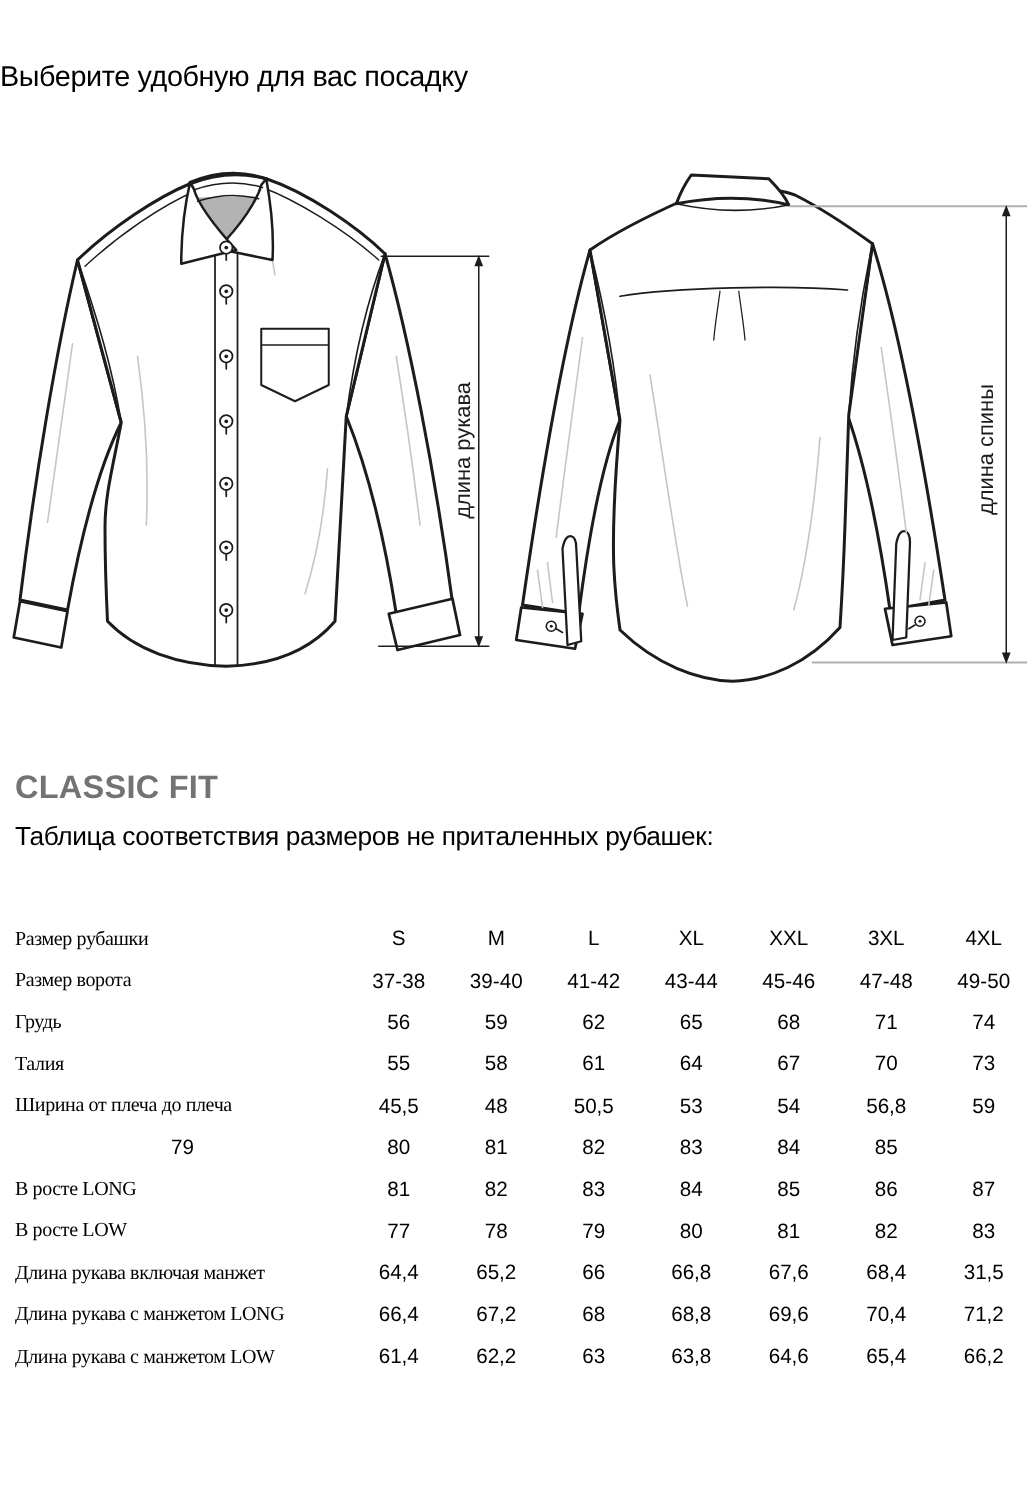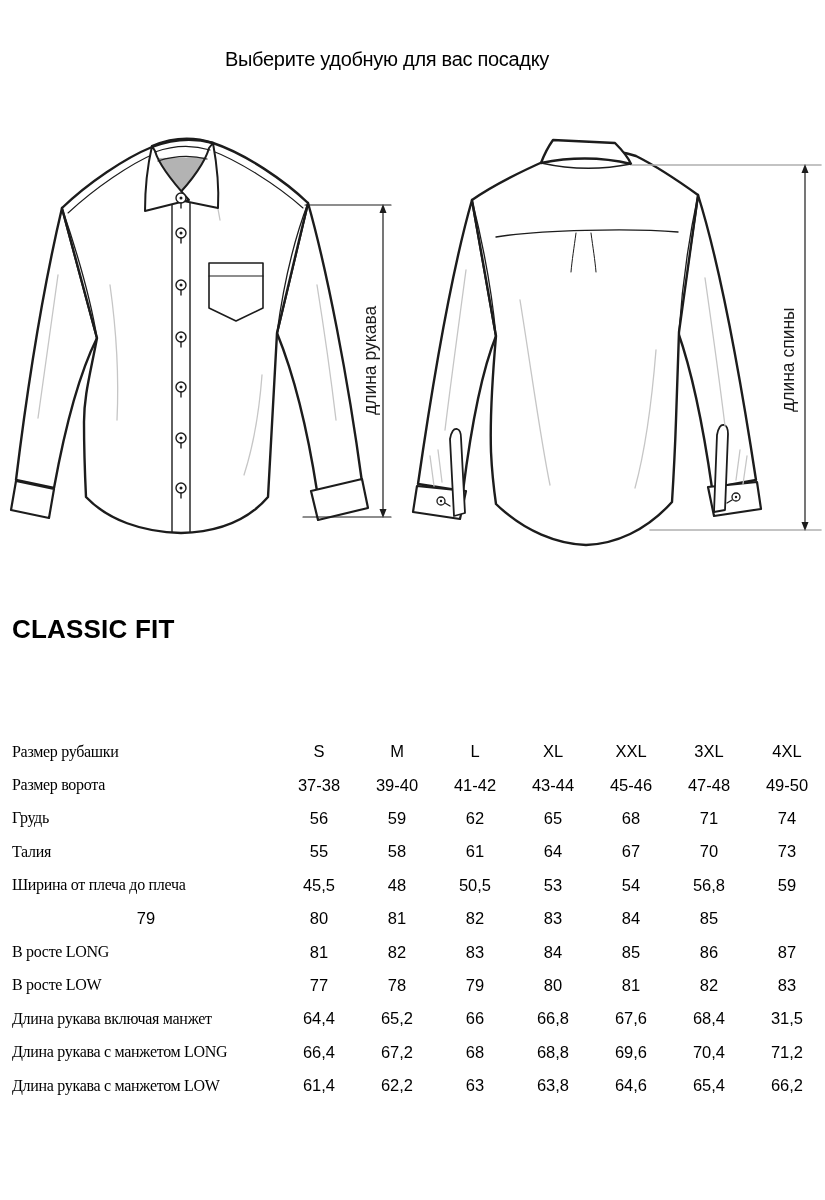--- a/index.html
+++ b/index.html
@@ -1,27 +1,27 @@
 <!DOCTYPE html>
 <html><head>
 <meta charset="utf-8">
 <style>
   html,body{margin:0;padding:0;background:#fff;}
   body{font-family:"Liberation Sans","DejaVu Sans",sans-serif;color:#000;}
   .page{position:relative;width:825px;height:1200px;background:#fff;overflow:hidden;}
 
-  .title{position:absolute;top:48px;left:0;width:774px;text-align:center;
-         font-size:20px;font-weight:400;letter-spacing:-0.3px;color:#000;}
+  .title{position:absolute;top:48px;left:0;width:774px;text-align:left;
+         font-size:23px;font-weight:400;letter-spacing:-0.3px;color:#000;}
 
   .front-svg{position:absolute;left:0;top:120px;width:400px;height:460px;}
   .back-svg{position:absolute;left:400px;top:120px;width:425px;height:460px;}
   svg text{font-family:"Liberation Sans","DejaVu Sans",sans-serif;}
 
   .section-heading{position:absolute;left:12px;top:614px;font-size:26px;font-weight:700;
-                   letter-spacing:0.2px;color:#000000;}
+                   letter-spacing:0.2px;color:#737373;}
   .section-subtitle{position:absolute;left:12px;top:658px;font-size:21px;font-weight:400;
                     letter-spacing:-0.3px;color:#000;}
 
   .size-table{position:absolute;left:12px;top:735px;width:806px;}
   .trow{display:grid;grid-template-columns:268px repeat(7,78px);height:33.4px;align-items:center;}
   .tlabel{font-size:16px;letter-spacing:-0.3px;white-space:nowrap;overflow:visible;text-align:left;font-family:Liberation Serif, serif;}
   .tcell{font-size:16.5px;text-align:center;white-space:nowrap;}
 </style>
 </head>
 <body>
@@ -174,20 +174,21 @@
         <line x1="250" y1="410" x2="421" y2="410" stroke="#b0b0b0" stroke-width="1.6"></line>
         <line x1="405" y1="48" x2="405" y2="407" stroke-width="1.2"></line>
         <path d="M405,44 L401.5,53 L408.5,53 Z" fill="#1c1c1c" stroke="none"></path>
         <path d="M405,411 L401.5,402 L408.5,402 Z" fill="#1c1c1c" stroke="none"></path>
       </g>
     </g>
     <text transform="translate(394,292) rotate(-90)" font-size="17.5" fill="#1c1c1c">длина спины</text>
   </svg>
 
   <div class="section-heading">CLASSIC FIT</div>
+  <div class="section-subtitle">Таблица соответствия размеров не приталенных рубашек:</div>
 
   <div class="size-table">
     <div class="trow">
       <div class="tlabel">Размер рубашки</div>
       <div class="tcell">S</div>
       <div class="tcell">M</div>
       <div class="tcell">L</div>
       <div class="tcell">XL</div>
       <div class="tcell">XXL</div>
       <div class="tcell">3XL</div>

